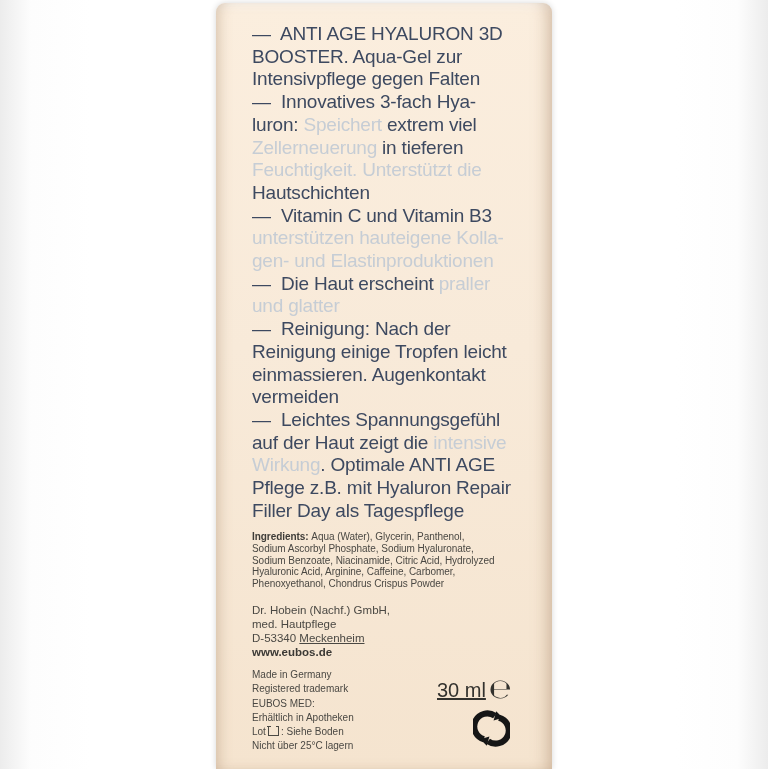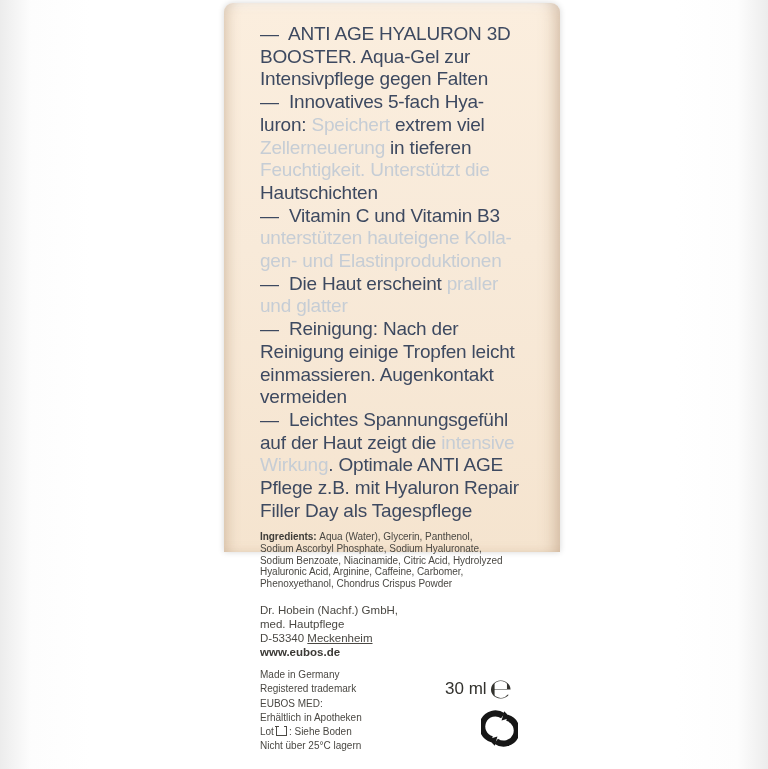--- a/index.html
+++ b/index.html
@@ -2,21 +2,21 @@
 <html><head>
 <meta charset="utf-8">
 <style>
   html,body{margin:0;padding:0;}
   body{
     width:768px;height:769px;overflow:hidden;position:relative;
     background:linear-gradient(90deg,#ececec 0%,#fdfdfd 4%,#ffffff 12%,#ffffff 88%,#fdfdfd 96%,#ececec 100%);
     font-family:"Liberation Sans",sans-serif;
   }
   .panel{
-    position:absolute;left:224px;top:3px;width:336px;height:549px;
+    position:absolute;left:216px;top:3px;width:336px;height:766px;
     border-radius:9px 9px 0 0;
     background:linear-gradient(180deg,#fbeede 0%,#f8ead9 45%,#f5e4cf 100%);
     box-shadow:0 0 6px rgba(0,0,0,.16),
       inset 10px 0 14px -8px rgba(167,134,103,.45),
       inset -12px 0 16px -8px rgba(167,134,103,.5),
       inset 0 9px 10px -7px rgba(255,255,255,.85);
   }
   .line{white-space:pre;}
   .desc{
     position:absolute;left:36px;top:20px;width:286px;
@@ -42,37 +42,37 @@
   .seg-wb{font-weight:bold;color:#3b3935;}
   .icon-lot-box{
     display:inline-block;width:9px;height:8px;margin:0 2px;
     border:1.3px solid #4a4843;border-top:none;vertical-align:-1px;position:relative;
   }
   .icon-lot-box::before{content:"";position:absolute;left:-1.5px;top:-1px;width:3.5px;height:1.3px;background:#4a4843;}
   .icon-lot-box::after{content:"";position:absolute;right:-1.5px;top:-1px;width:3.5px;height:1.3px;background:#4a4843;}
   .volume{
     position:absolute;left:221px;top:676px;display:flex;align-items:flex-start;color:#33322e;
   }
-  .volume .val{font-size:17px;letter-spacing:0;}
+  .volume .val{font-size:20px;letter-spacing:0;text-decoration:underline;}
   .volume .e{
     font-size:27px;line-height:22px;margin-left:3px;margin-top:-1px;
     font-family:"DejaVu Sans",sans-serif;font-weight:bold;
   }
   .greenpoint{position:absolute;left:257px;top:707px;width:37px;height:37px;}
 </style>
 </head>
 <body>
 
 <div class="panel">
 
   <div class="desc">
       <div class="line"><span class="seg-d">—  ANTI AGE HYALURON 3D</span></div>
       <div class="line"><span class="seg-d">BOOSTER. Aqua-Gel zur</span></div>
       <div class="line"><span class="seg-d">Intensivpflege gegen Falten</span></div>
-      <div class="line"><span class="seg-d">—  Innovatives 5-fach Hya-</span></div>
+      <div class="line"><span class="seg-d">—  Innovatives 3-fach Hya-</span></div>
       <div class="line"><span class="seg-d">luron: </span><span class="seg-l">Speichert </span><span class="seg-d">extrem viel</span></div>
       <div class="line"><span class="seg-l">Zellerneuerung </span><span class="seg-d">in tieferen</span></div>
       <div class="line"><span class="seg-l">Feuchtigkeit. Unterstützt die</span></div>
       <div class="line"><span class="seg-d">Hautschichten</span></div>
       <div class="line"><span class="seg-d">—  Vitamin C und Vitamin B3</span></div>
       <div class="line"><span class="seg-l">unterstützen hauteigene Kolla-</span></div>
       <div class="line"><span class="seg-l">gen- und Elastinproduktionen</span></div>
       <div class="line"><span class="seg-d">—  Die Haut erscheint </span><span class="seg-l">praller</span></div>
       <div class="line"><span class="seg-l">und glatter</span></div>
       <div class="line"><span class="seg-d">—  Reinigung: Nach der</span></div>

